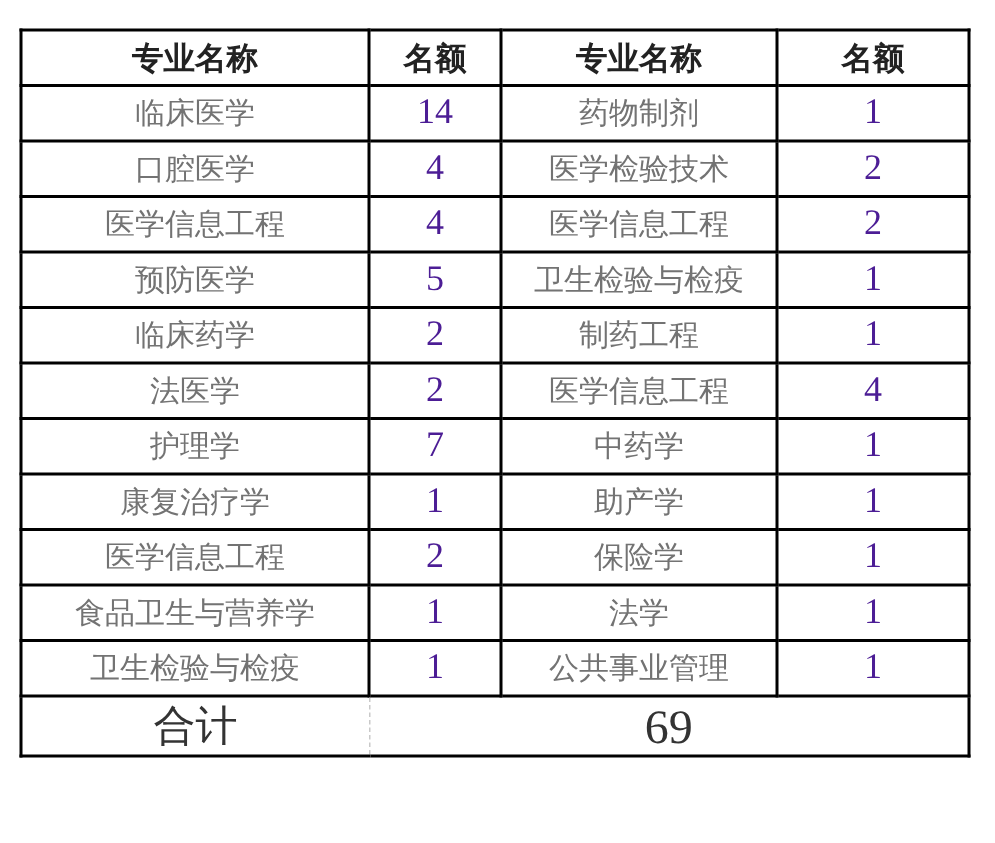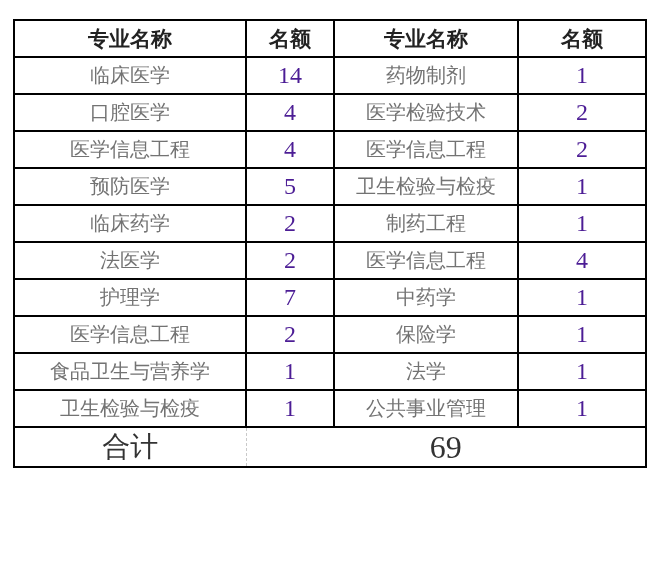--- a/index.html
+++ b/index.html
@@ -108,20 +108,26 @@
       <td class="major">医学信息工程</td>
       <td class="quota">4</td>
     </tr>
     <tr>
       <td class="major">护理学</td>
       <td class="quota">7</td>
       <td class="major">中药学</td>
       <td class="quota">1</td>
     </tr>
     <tr>
+      <td class="major">康复治疗学</td>
+      <td class="quota">1</td>
+      <td class="major">助产学</td>
+      <td class="quota">1</td>
+    </tr>
+    <tr>
       <td class="major">医学信息工程</td>
       <td class="quota">2</td>
       <td class="major">保险学</td>
       <td class="quota">1</td>
     </tr>
     <tr>
       <td class="major">食品卫生与营养学</td>
       <td class="quota">1</td>
       <td class="major">法学</td>
       <td class="quota">1</td>

